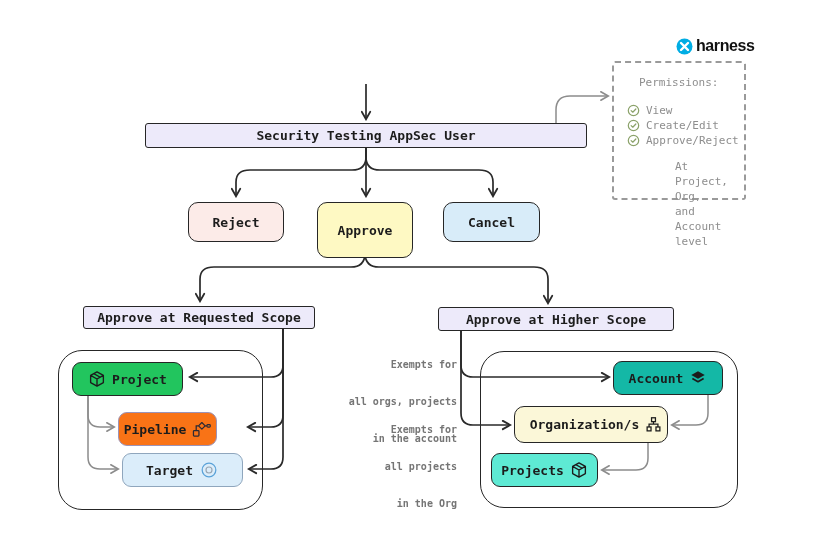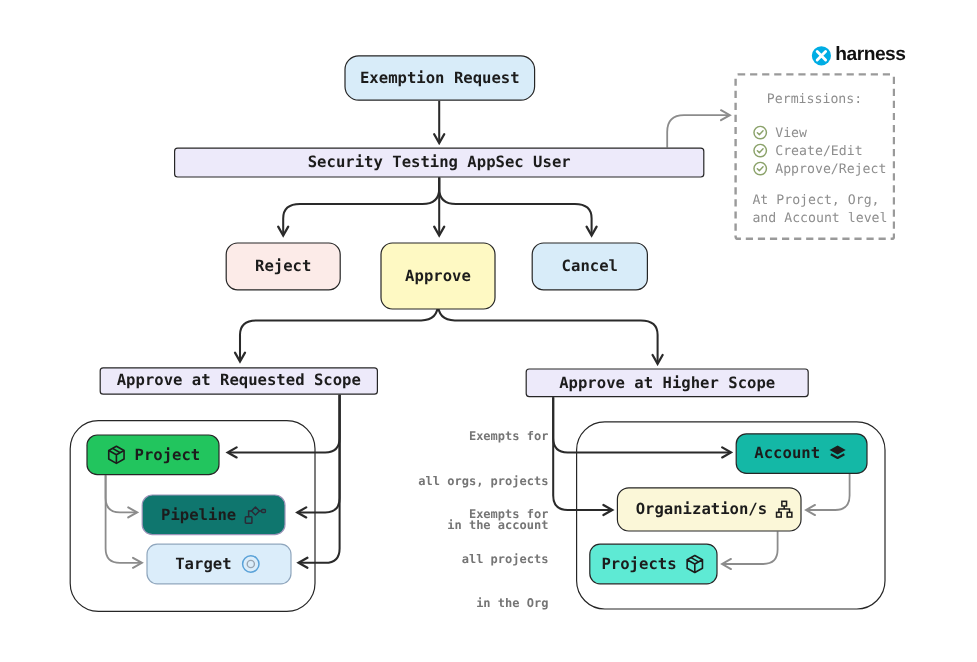--- a/index.html
+++ b/index.html
@@ -14,21 +14,21 @@
   .hdr{border-radius:3px;font-size:13px;}
   .node svg{display:block;flex:0 0 auto;}
   .ann{position:absolute;z-index:3;text-align:right;font-size:10px;font-weight:bold;
        color:#757575;line-height:12.4px;white-space:pre;}
   .ann div{display:block;}
   #permissions-panel{position:absolute;left:612px;top:61px;width:134px;height:139px;
        box-sizing:border-box;border:2px dashed #9a9a9a;border-radius:3px;
        padding:13px 0 0 13px;color:#8e8e8e;font-size:11px;z-index:3;}
   #permissions-panel .title{margin-bottom:14px;letter-spacing:0;margin-left:12px;}
   .perm-item{display:flex;align-items:center;gap:6px;height:15px;}
-  .perm-footer{margin-top:11px;line-height:15px;}
+  .perm-footer{margin-top:11px;line-height:15px;margin-left:48px;}
   #logo{position:absolute;left:676px;top:37px;display:flex;align-items:center;gap:3px;z-index:3;text-align:center;}
   #logo .logo-text{font-family:"Liberation Sans","DejaVu Sans",sans-serif;font-weight:bold;
        font-size:16px;color:#111111;letter-spacing:-0.4px;}
 </style>
 </head>
 <body>
 
 <div id="stage">
 
   <svg id="connector-layer" width="814" height="552">
@@ -92,23 +92,20 @@
         <path d="M5.1 8.2 L7.1 10.1 L10.9 6.1" fill="none" stroke="#8ba26a" stroke-width="1.5" stroke-linecap="round" stroke-linejoin="round"></path>
       </svg>
       <span>Approve/Reject</span>
     </div>
     <div class="perm-footer">
       <div>At Project, Org,</div>
       <div>and Account level</div>
     </div>
   </div>
 
-  <div class="node" style="left:287px;top:46px;width:159px;height:38px;background:#d8ecf9;border-radius:12px;">
-    <span>Exemption Request</span>
-  </div>
 
   <div class="node hdr" style="left:145px;top:123px;width:442px;height:25px;background:#edeafa;">
     <span>Security Testing AppSec User</span>
   </div>
 
   <div class="node" style="left:188px;top:202px;width:96px;height:40px;background:#fcebe8;">
     <span>Reject</span>
   </div>
   <div class="node" style="left:317px;top:202px;width:96px;height:56px;background:#fef9c3;">
     <span>Approve</span>
@@ -127,21 +124,21 @@
   <div class="container-box" style="left:58px;top:350px;width:205px;height:160px;"></div>
 
   <div class="node" style="left:72px;top:362px;width:111px;height:34px;background:#22c55e;border-radius:9px;">
     <svg width="18" height="18" viewBox="0 0 24 24">
       <path d="M12 2.5 L20.5 7.25 V16.75 L12 21.5 L3.5 16.75 V7.25 Z M3.5 7.25 L12 12 L20.5 7.25 M12 12 V21.5" fill="none" stroke="#1c1c1c" stroke-width="1.8" stroke-linejoin="round"></path>
       <path d="M7.75 4.9 L16.25 9.65" fill="none" stroke="#1c1c1c" stroke-width="1.8"></path>
     </svg>
     <span>Project</span>
   </div>
 
-  <div class="node" style="left:118px;top:412px;width:120px;height:34px;background:#0f766e;border-radius:9px;border-color:#9b93b8;">
+  <div class="node" style="left:118px;top:412px;width:99px;height:34px;background:#f97316;border-radius:9px;border-color:#9b93b8;">
     <span>Pipeline</span>
     <svg width="19" height="17" viewBox="0 0 26 22">
       <rect x="2" y="12.5" width="7.5" height="7.5" rx="1" fill="none" stroke="#2a2a36" stroke-width="1.7"></rect>
       <path d="M5.75 12.5 V6 H9" fill="none" stroke="#2a2a36" stroke-width="1.7"></path>
       <path d="M13.5 1.5 L18 6 L13.5 10.5 L9 6 Z" fill="none" stroke="#2a2a36" stroke-width="1.7" stroke-linejoin="round"></path>
       <path d="M18 6 H20.5" fill="none" stroke="#2a2a36" stroke-width="1.7"></path>
       <rect x="20.5" y="4.25" width="4.5" height="3.5" rx="1.2" fill="none" stroke="#2a2a36" stroke-width="1.6"></rect>
     </svg>
   </div>
 

